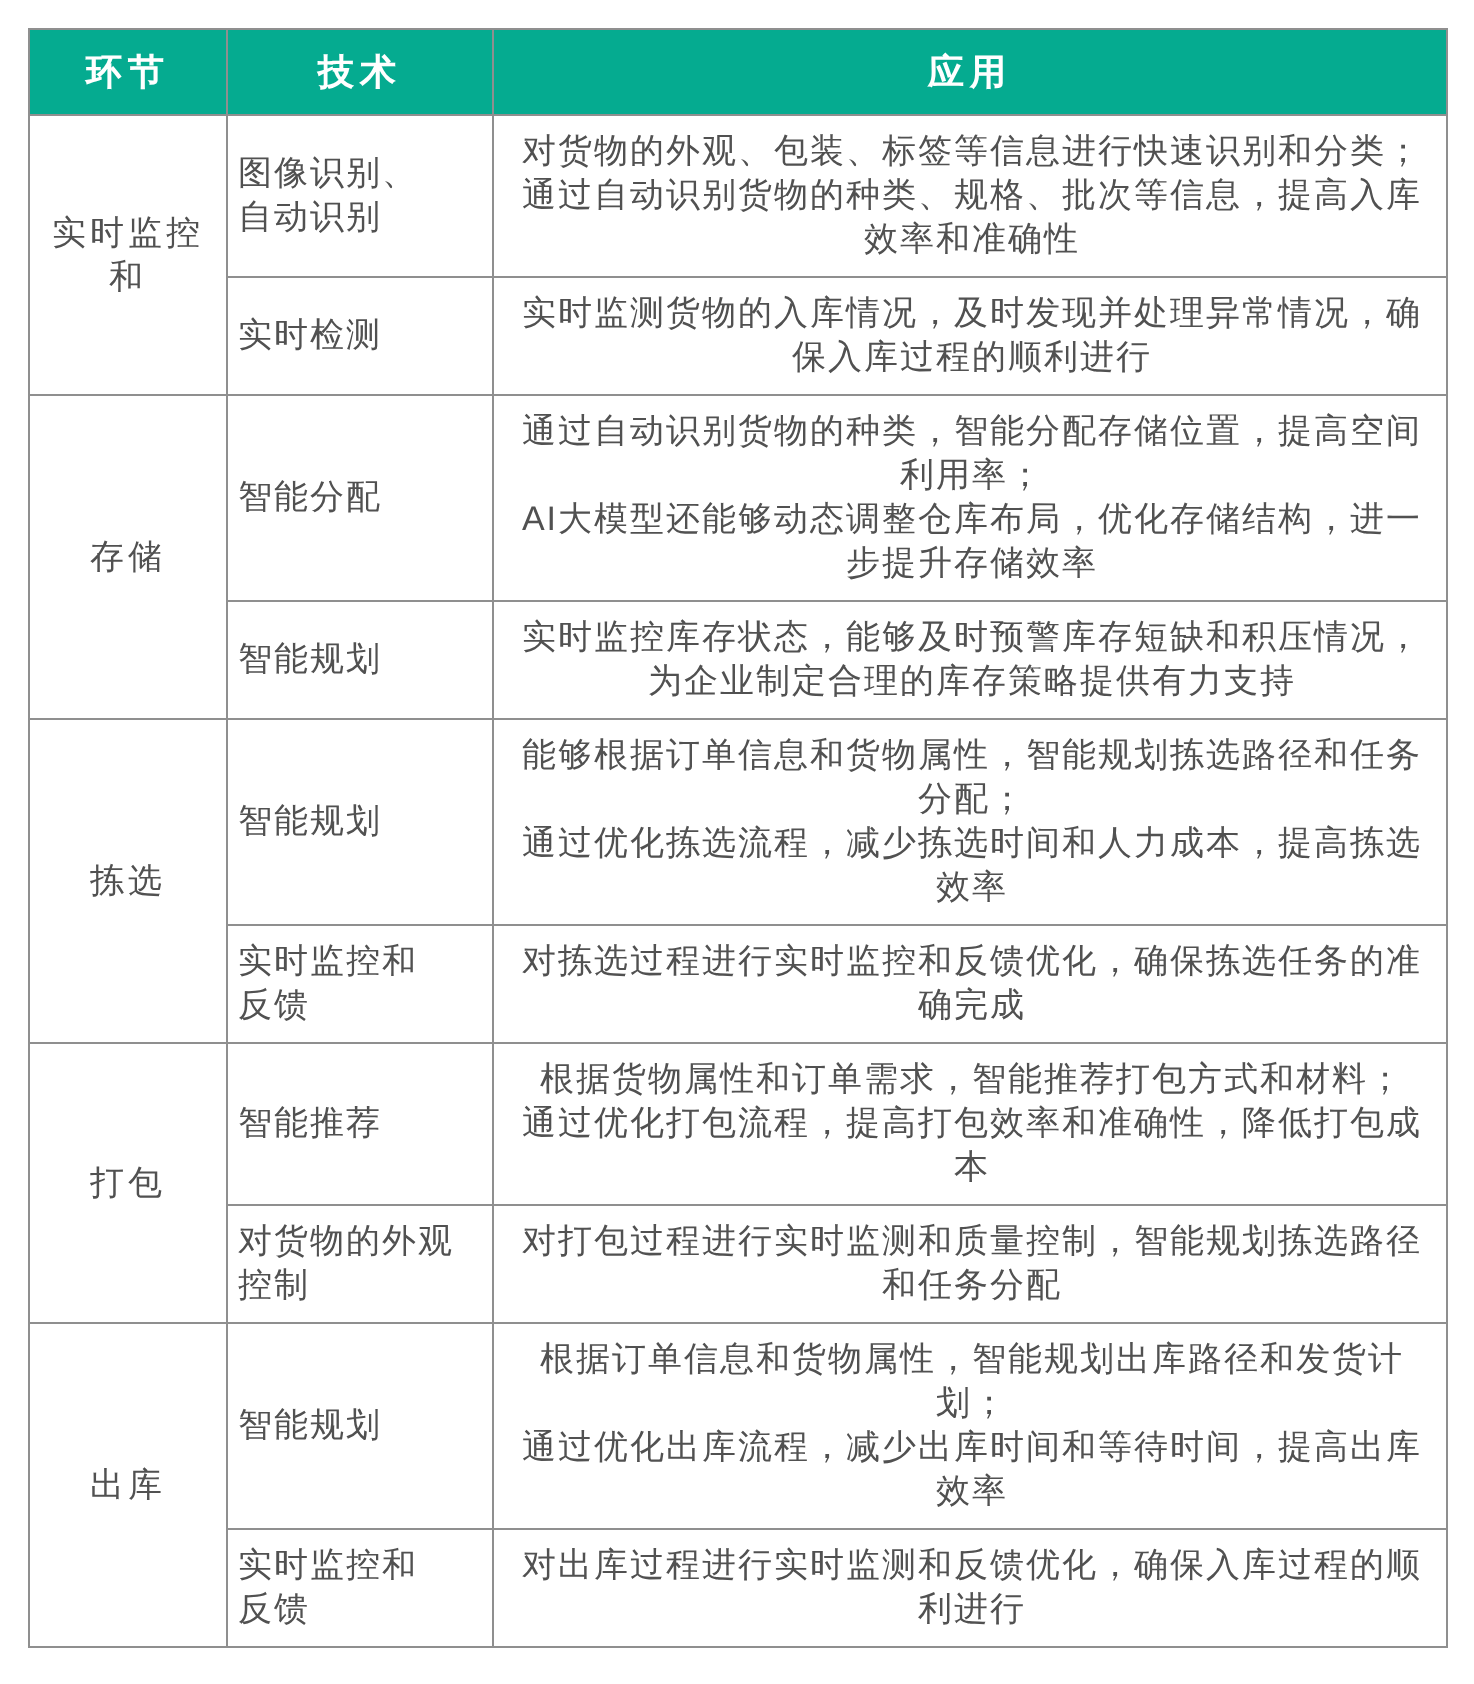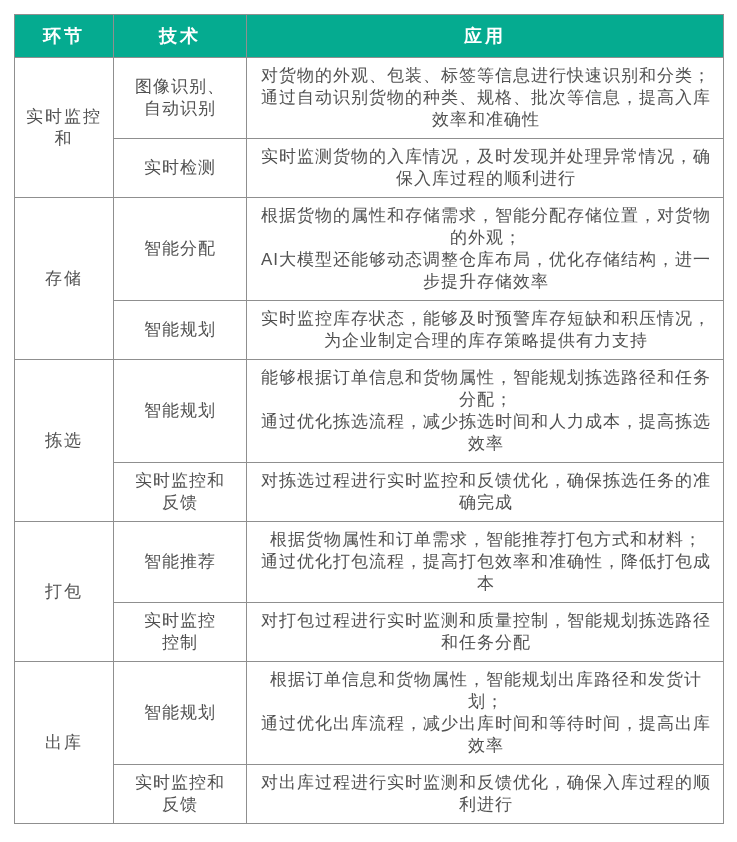--- a/index.html
+++ b/index.html
@@ -51,21 +51,21 @@
     letter-spacing: 1px;
     vertical-align: middle;
     white-space: pre-line;
   }
   td.stage-cell {
     text-align: center;
     letter-spacing: 2px;
     padding: 4px 2px;
   }
   td.tech-cell {
-    text-align: center;
+    text-align: left;
     padding: 7px 5px;
   }
   td.app-cell {
     text-align: center;
     padding: 7px 9px 7px 11px;
   }
 </style>
 </head>
 <body>
 
@@ -93,21 +93,21 @@
 通过自动识别货物的种类、规格、批次等信息，提高入库效率和准确性</td>
       </tr>
       <tr>
         <td class="tech-cell">实时检测</td>
         <td class="app-cell">实时监测货物的入库情况，及时发现并处理异常情况，确保入库过程的顺利进行</td>
       </tr>
 
       <tr>
         <td class="stage-cell" rowspan="2">存储</td>
         <td class="tech-cell">智能分配</td>
-        <td class="app-cell">根据货物的属性和存储需求，智能分配存储位置，对货物的外观；
+        <td class="app-cell">通过自动识别货物的种类，智能分配存储位置，提高空间利用率；
 AI大模型还能够动态调整仓库布局，优化存储结构，进一步提升存储效率</td>
       </tr>
       <tr>
         <td class="tech-cell">智能规划</td>
         <td class="app-cell">实时监控库存状态，能够及时预警库存短缺和积压情况，为企业制定合理的库存策略提供有力支持</td>
       </tr>
 
       <tr>
         <td class="stage-cell" rowspan="2">拣选</td>
         <td class="tech-cell">智能规划</td>
@@ -120,21 +120,21 @@
         <td class="app-cell">对拣选过程进行实时监控和反馈优化，确保拣选任务的准确完成</td>
       </tr>
 
       <tr>
         <td class="stage-cell" rowspan="2">打包</td>
         <td class="tech-cell">智能推荐</td>
         <td class="app-cell">根据货物属性和订单需求，智能推荐打包方式和材料；
 通过优化打包流程，提高打包效率和准确性，降低打包成本</td>
       </tr>
       <tr>
-        <td class="tech-cell">实时监控
+        <td class="tech-cell">对货物的外观
 控制</td>
         <td class="app-cell">对打包过程进行实时监测和质量控制，智能规划拣选路径和任务分配</td>
       </tr>
 
       <tr>
         <td class="stage-cell" rowspan="2">出库</td>
         <td class="tech-cell">智能规划</td>
         <td class="app-cell">根据订单信息和货物属性，智能规划出库路径和发货计划；
 通过优化出库流程，减少出库时间和等待时间，提高出库效率</td>
       </tr>

